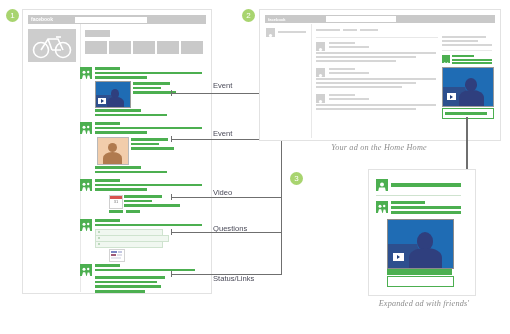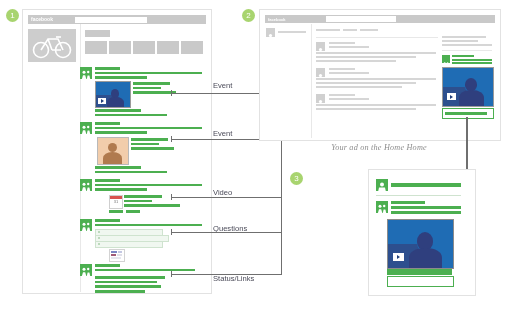--- a/index.html
+++ b/index.html
@@ -406,14 +406,15 @@
       <div class="vbody" style="left:21px;top:28px;width:33px;height:21px;"></div>
       <div class="playbtn" style="left:5px;top:33px;width:11px;height:8px;">
         <div class="playtri"></div>
       </div>
     </div>
 
     <div class="bar" style="left:18px;top:99px;width:65px;height:6px;"></div>
     <div class="adbox" style="left:18px;top:106px;width:65px;height:9px;"></div>
   </div>
 
+  <div class="caption" style="left:364px;top:299px;width:120px;">Expanded ad with friends'</div>
 
 </div>
 
 </body></html>

